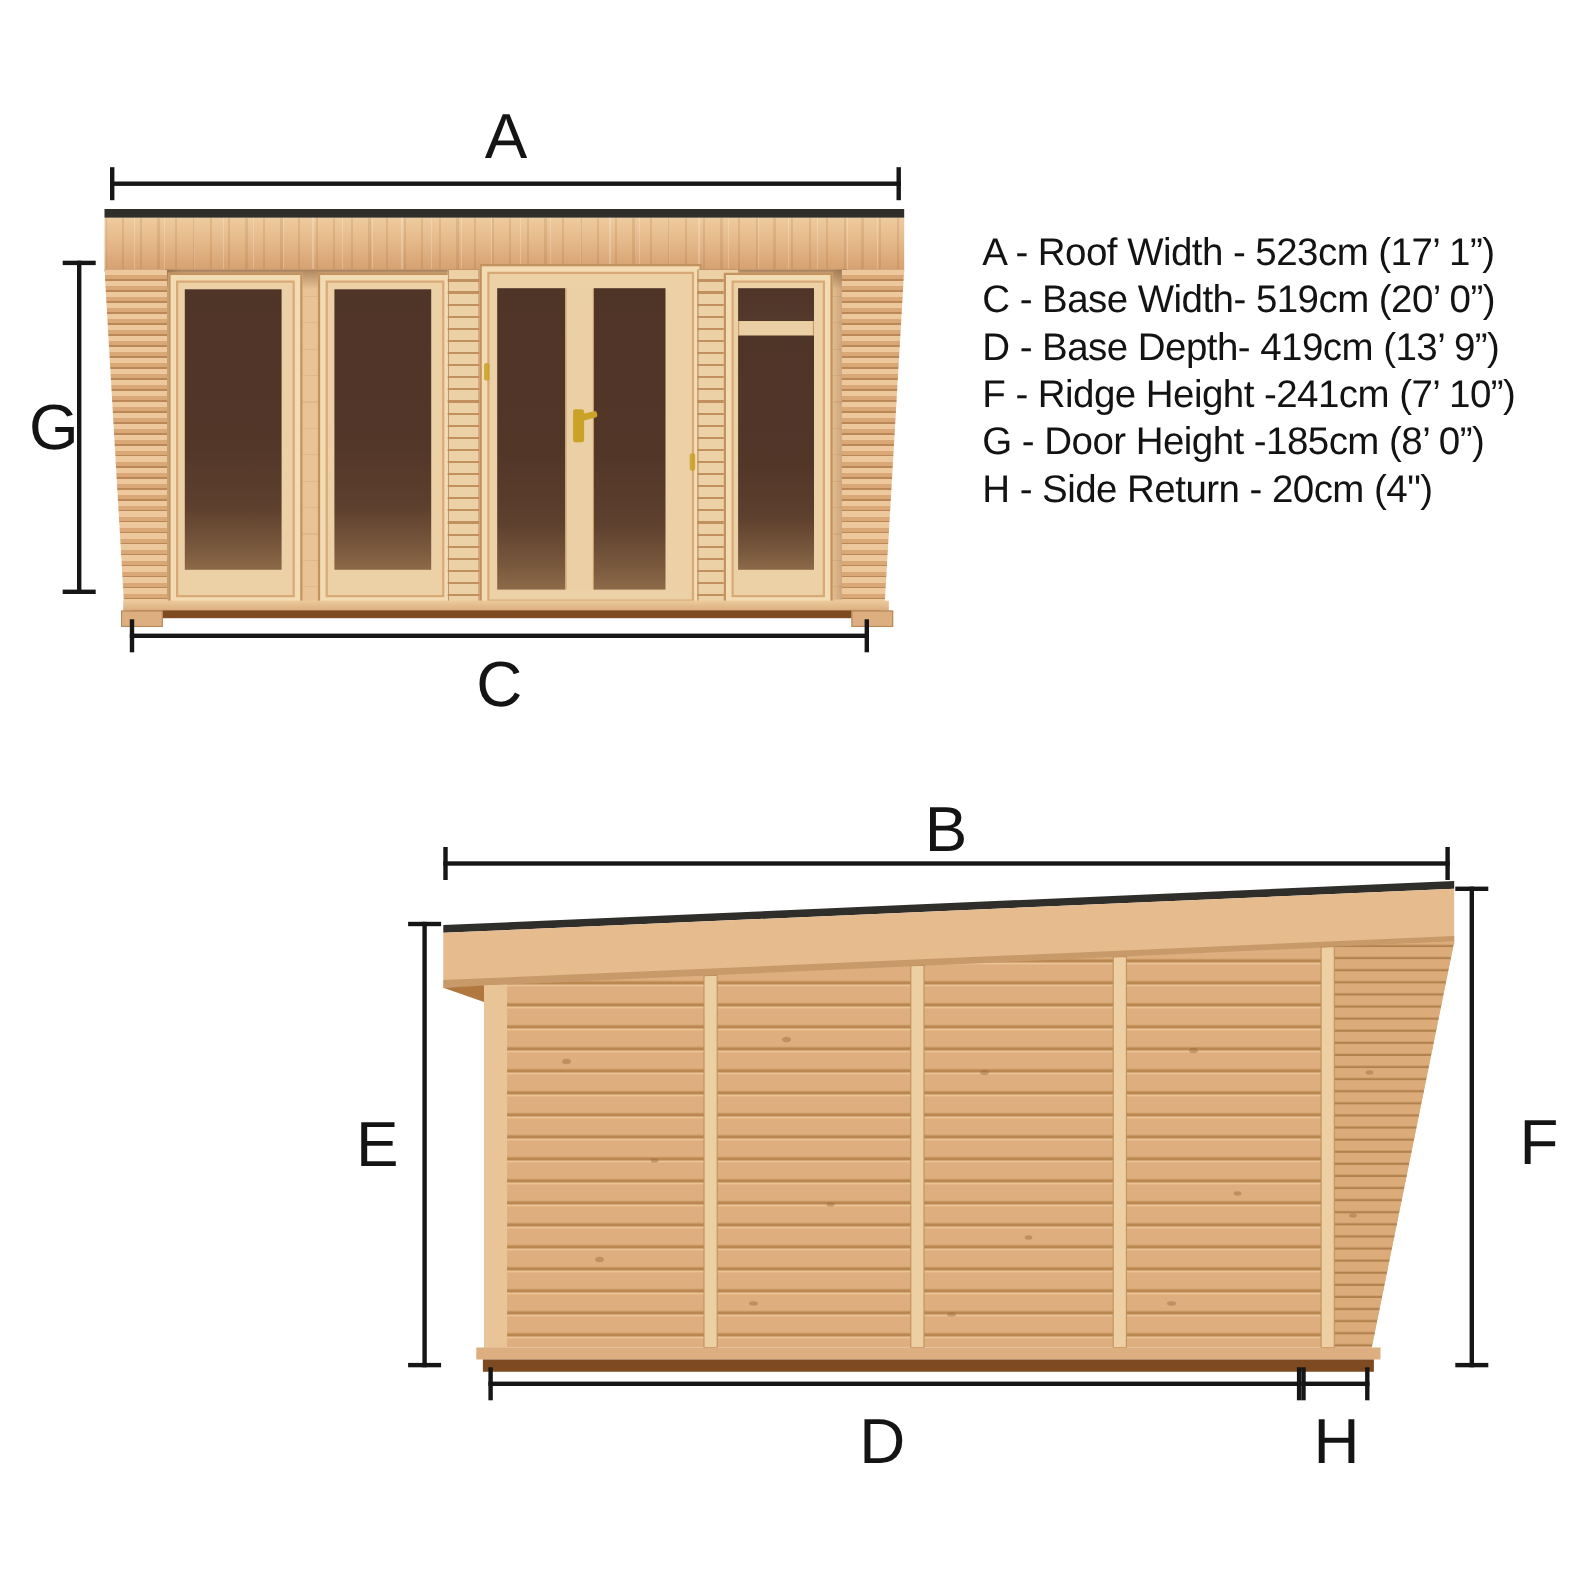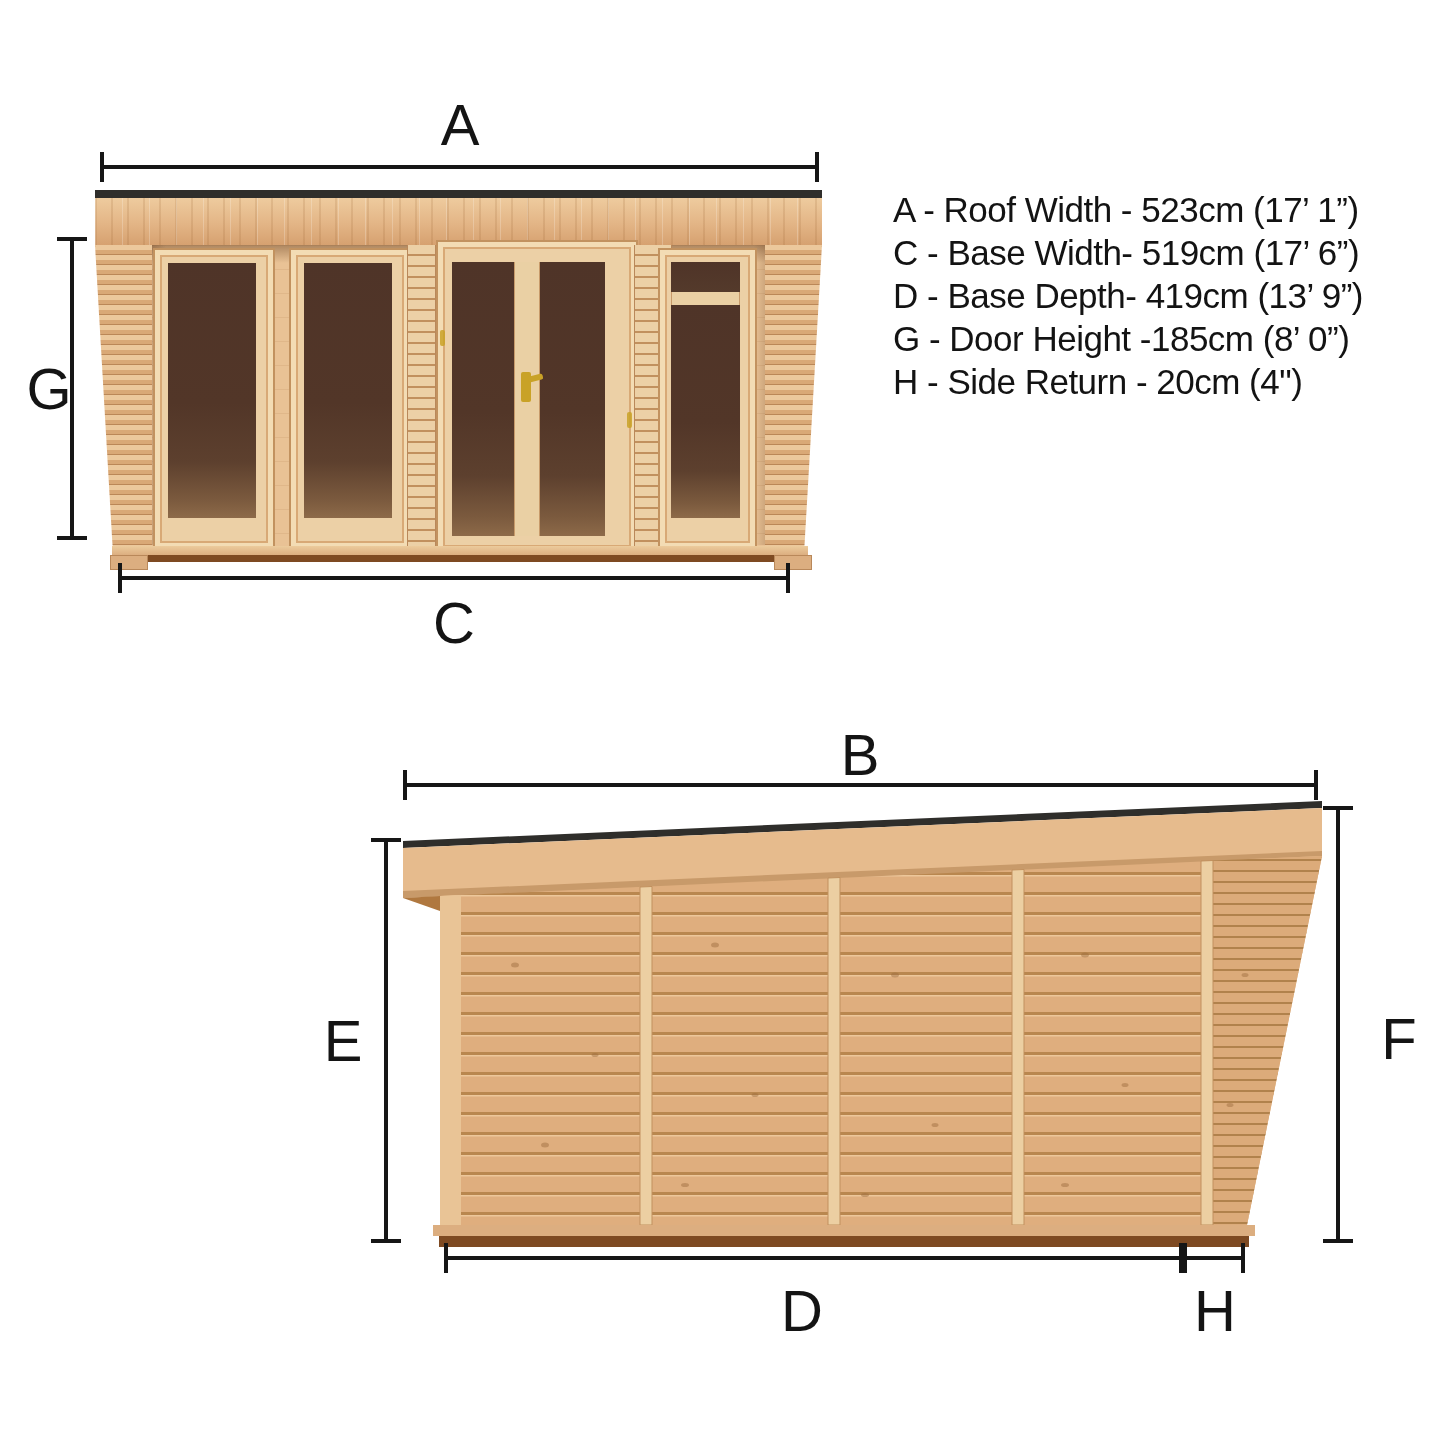--- a/index.html
+++ b/index.html
@@ -11,21 +11,21 @@
   .dim-h .tick{position:absolute;width:4px;height:30px;top:-13px;background:#161616;}
   .dim-h .tick.left{left:0;}
   .dim-h .tick.right{right:0;}
   .dim-v{position:absolute;width:4px;background:#161616;}
   .dim-v .tick{position:absolute;height:4px;width:30px;left:-13px;background:#161616;}
   .dim-v .tick.top{top:0;}
   .dim-v .tick.bottom{bottom:0;}
   .dim-label{position:absolute;font-size:58px;font-weight:400;color:#141414;line-height:1;}
 
   
-  .legend{position:absolute;left:893px;top:188px;width:520px;}
+  .legend{position:absolute;left:893px;top:208px;width:520px;}
   .legend-line{font-size:35px;line-height:43px;letter-spacing:-0.5px;color:#131313;white-space:nowrap;}
 
   
   .roof-strip{position:absolute;background:#2f2e2b;}
   .fascia{position:absolute;
     background:
       repeating-linear-gradient(90deg, rgba(255,255,255,.22) 0 1px, rgba(255,255,255,0) 1px 27px),
       repeating-linear-gradient(90deg, rgba(150,95,45,.16) 0 2px, rgba(150,95,45,0) 2px 16px),
       linear-gradient(180deg,#eecb9e 0%,#e3b586 55%,#d6a170 100%);
     border-bottom:2px solid #b9895c;}
@@ -112,22 +112,23 @@
   </div>
 
   <div class="dim-h" style="left:118px;top:576px;width:672px;">
     <span class="tick left"></span>
     <span class="tick right"></span>
   </div>
   <div class="dim-label" style="left:424px;top:594px;width:60px;text-align:center;">C</div>
 
   <div class="legend">
     <div class="legend-line">A - Roof Width -  523cm (17’ 1”)</div>
-    <div class="legend-line">C - Base Width- 519cm (17’ 6”)</div>
+    <div class="legend-line">C - Base Width- 519cm (20’ 0”)</div>
     <div class="legend-line">D - Base Depth- 419cm (13’ 9”)</div>
+    <div class="legend-line">F - Ridge Height -241cm (7’ 10”)</div>
     <div class="legend-line">G - Door Height -185cm (8’ 0”)</div>
     <div class="legend-line">H - Side Return - 20cm (4")</div>
   </div>
 
   <div class="dim-label" style="left:830px;top:726px;width:60px;text-align:center;">B</div>
   <div class="dim-h" style="left:403px;top:783px;width:915px;">
     <span class="tick left"></span>
     <span class="tick right"></span>
   </div>
 

